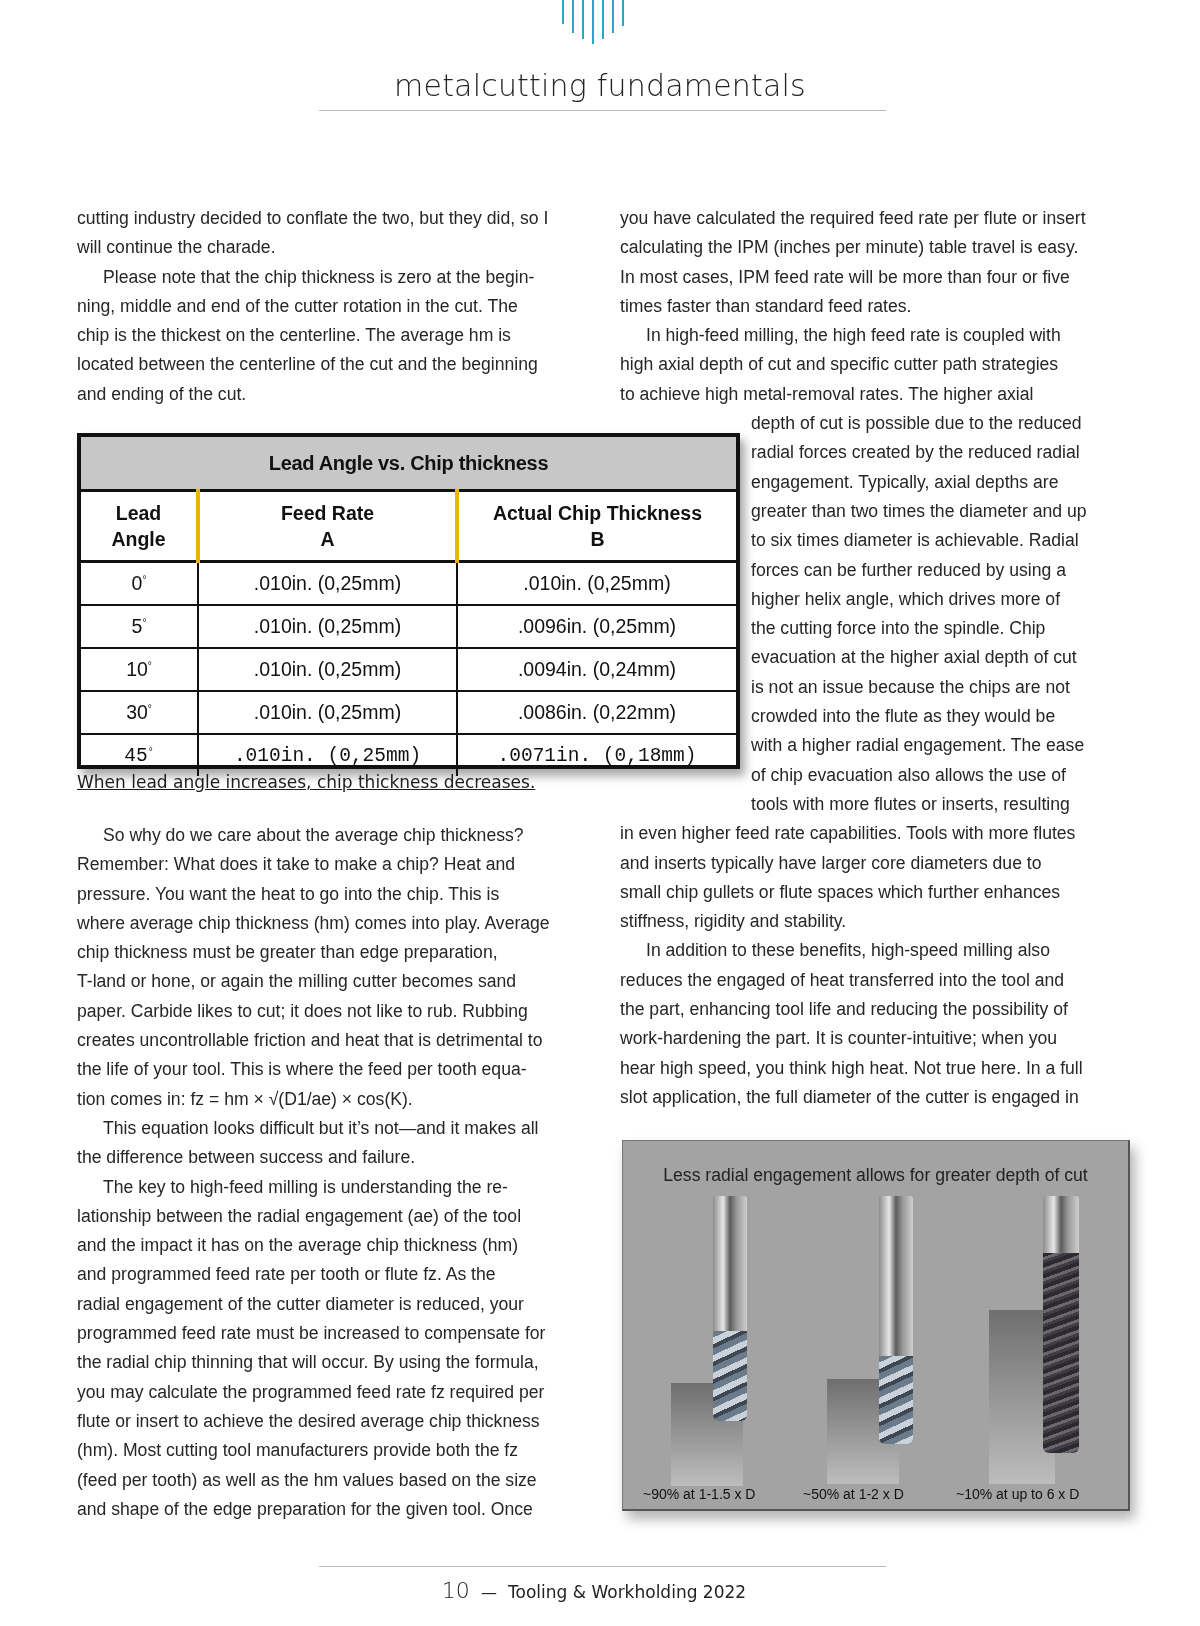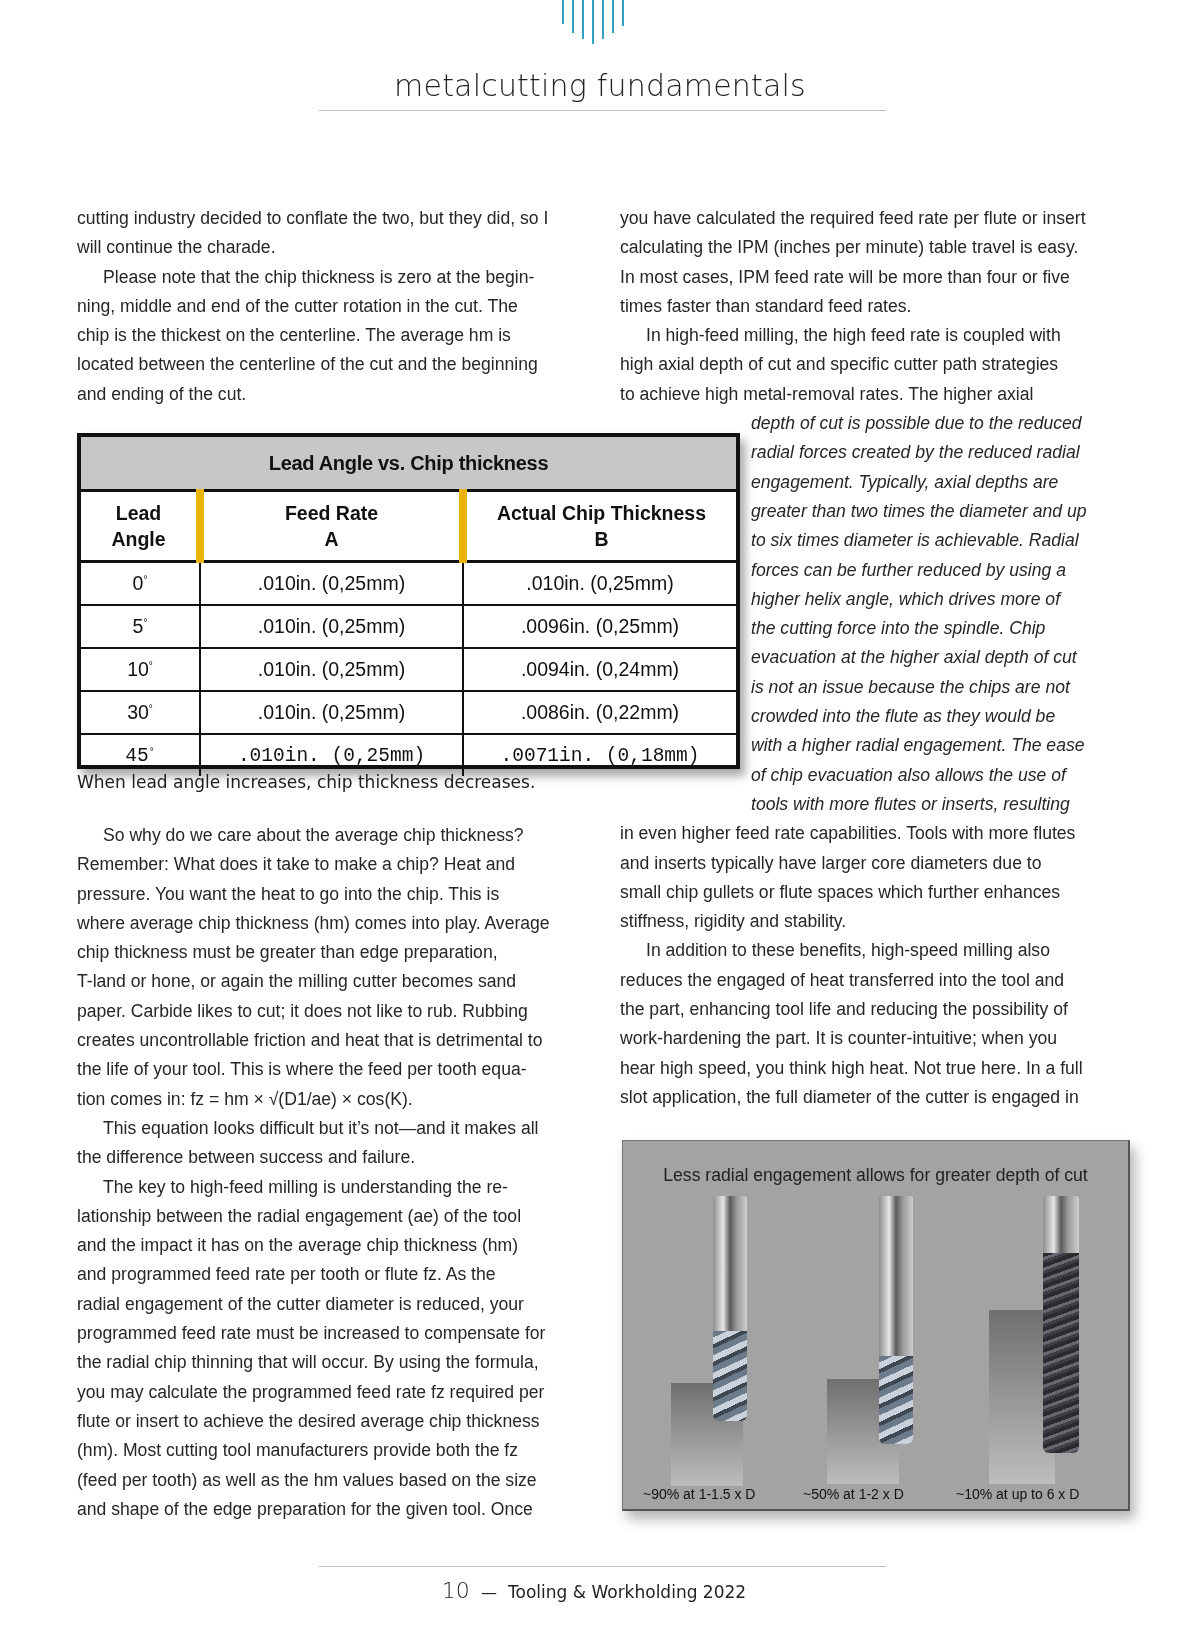--- a/index.html
+++ b/index.html
@@ -8,40 +8,40 @@
   .logo { position: absolute; left: 562px; top: 0; width: 80px; height: 46px; }
   .logo span { position: absolute; top: 0; width: 2px; background: #2fa4c4; }
   .running-head { position: absolute; left: 0; right: 0; top: 68px; text-align: center;
                   font-family: "DejaVu Sans", sans-serif; font-size: 30px; font-weight: 300;
                   color: #222; letter-spacing: 0.2px; }
   .rule { position: absolute; left: 319px; width: 567px; height: 1px; background: #bdbdbd; }
   .col { position: absolute; font-size: 17.6px; line-height: 29.3px; color: #262626; }
   .left { left: 77px; width: 508px; }
   .right { left: 620px; width: 505px; }
   .line { white-space: nowrap; display: block; }
-  .wrapind { padding-left: 131px; font-style: italic; }
+  .wrapind { padding-left: 131px; }
 
   
   .tbl-wrap { position: absolute; left: 77px; top: 433px; width: 655px; height: 328px;
               border: 4px solid #111; box-shadow: 5px 7px 9px rgba(0,0,0,0.35); background: #fff; }
   table { border-collapse: collapse; width: 100%; height: 100%;
           font-family: "Liberation Sans", sans-serif; color: #111; }
   th.title { background: #c7c7c7; font-size: 20px; font-weight: bold; height: 50px;
              border-bottom: 3px solid #111; letter-spacing: -0.3px; }
   th.colh { font-size: 19.5px; font-weight: bold; line-height: 26px; height: 66px;
-            border-right: 8px solid #eab308; border-bottom: 3px solid #111; }
+            border-right: 4px solid #eab308; border-bottom: 3px solid #111; }
   th.colh:last-child { border-right: none; margin-left: 44px; }
   td { font-size: 19.5px; text-align: center; border-right: 2px solid #111;
        border-bottom: 2px solid #111; height: 39px; }
   td:last-child { border-right: none; }
   tr:last-child td { border-bottom: none; font-family: Liberation Mono, monospace; }
   td sup { font-size: 10px; vertical-align: top; position: relative; top: 2px; }
   .c1 { width: 113px; } .c2 { width: 253px; }
   .caption { position: absolute; left: 77px; top: 772px; font-family: "DejaVu Sans", sans-serif;
-             font-size: 17px; color: #1d1d1d; }
+             font-size: 17px; color: #1d1d1d; text-decoration: underline; }
 
   
   .fig { position: absolute; left: 622px; top: 1140px; width: 505px; height: 368px;
          border: 1px solid #777; border-right: 2px solid #555; border-bottom: 2px solid #555;
          box-shadow: 5px 8px 12px rgba(0,0,0,0.3); background: #a3a3a3; }
   .fig-title { position: absolute; left: 0; right: 0; top: 24px; text-align: center;
                font-size: 17.6px; color: #222; }
   .block { position: absolute; background: linear-gradient(#6f6f6f, #bdbdbd); }
   .shank { position: absolute; background: linear-gradient(90deg, #8d8d8d, #e6e6e6 30%, #5b5b5b 50%, #9a9a9a 70%, #cfcfcf); border-radius: 3px 3px 0 0; }
   .flute { position: absolute;

